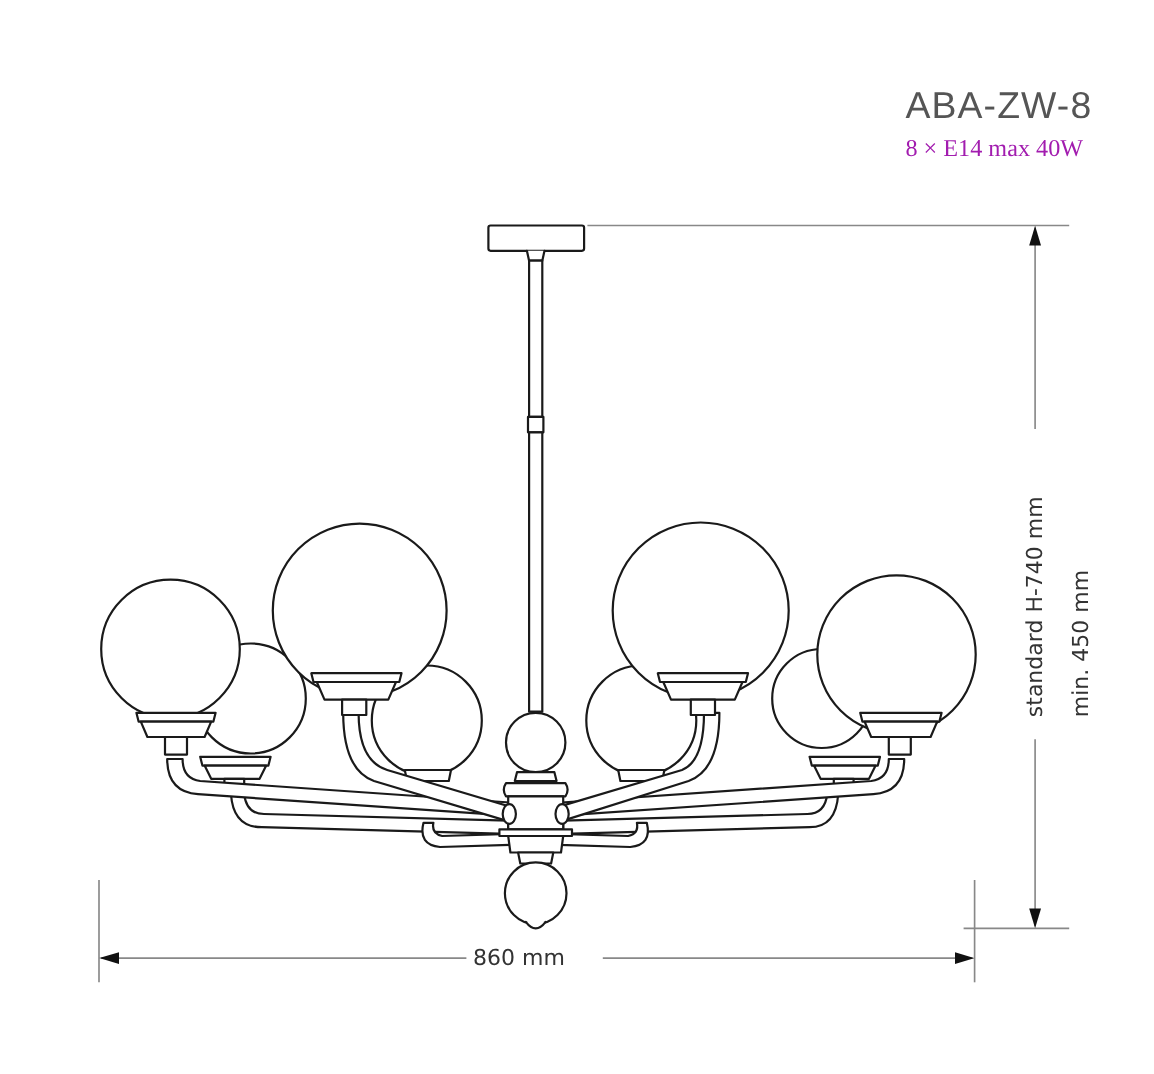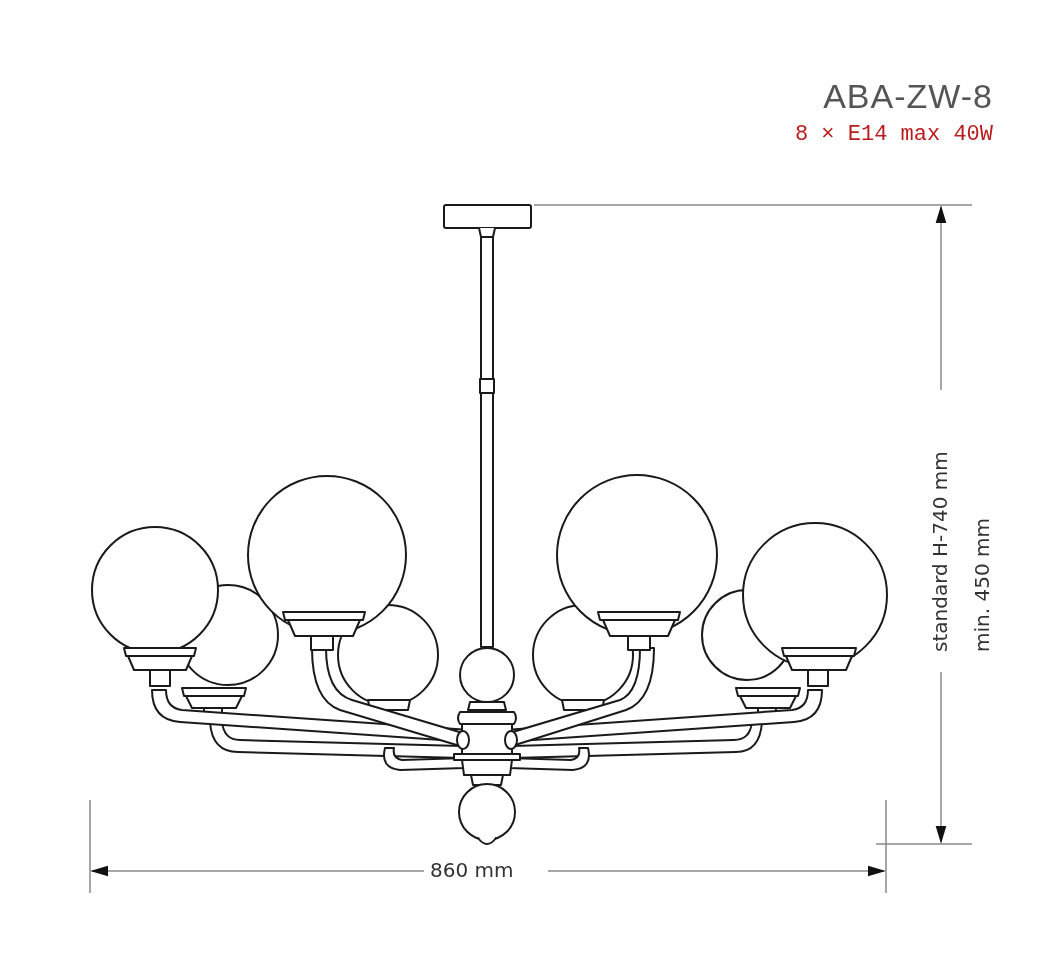--- a/index.html
+++ b/index.html
@@ -1,19 +1,19 @@
 <!DOCTYPE html>
 <html><head>
   <meta charset="utf-8">
   <style>
     html, body { margin: 0; padding: 0; background: #ffffff; }
     body { width: 1049px; height: 976px; position: relative; overflow: hidden; font-family: "DejaVu Sans", sans-serif; }
-    .title-block { position: absolute; right: 56px; top: 76px; text-align: right; color: #4a4a4a; }
+    .title-block { position: absolute; right: 56px; top: 76px; color: #4a4a4a; }
     .model { font-family: "Liberation Sans", sans-serif; font-size: 34px; font-weight: 300; letter-spacing: 1px; line-height: 40px; color: #555; }
-    .spec { font-family: Liberation Mono, monospace; font-size: 22px; line-height: 30px; color: #b91c1c; margin-top: 4px; }
+    .spec { font-family: Liberation Serif, serif; font-size: 22px; line-height: 30px; color: #a21caf; margin-top: 4px; }
     svg.drawing { position: absolute; left: 0; top: 0; }
     .dim-label { position: absolute; font-family: "DejaVu Sans", sans-serif; font-size: 20px; color: #333; background: #fff; white-space: nowrap; }
     .width-label { left: 424px; top: 858px; padding: 0 6px; }
     .vlabel { transform-origin: left top; transform: rotate(-90deg); }
     .h-standard { left: 928px; top: 652px; }
     .h-min { left: 970px; top: 652px; }
   </style>
 </head>
 <body>
 

